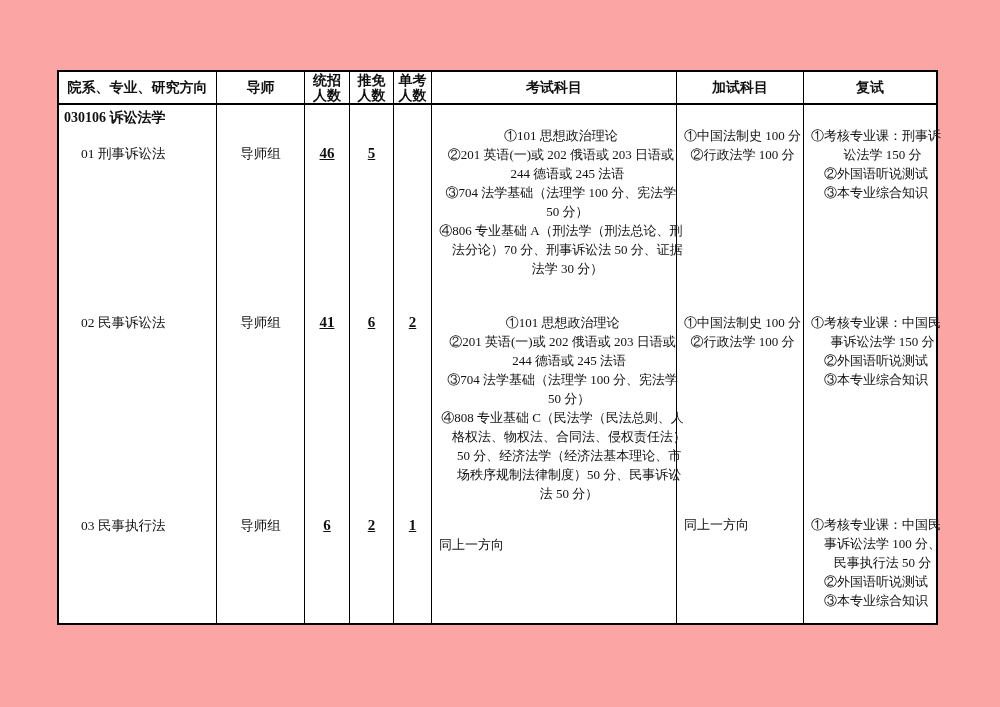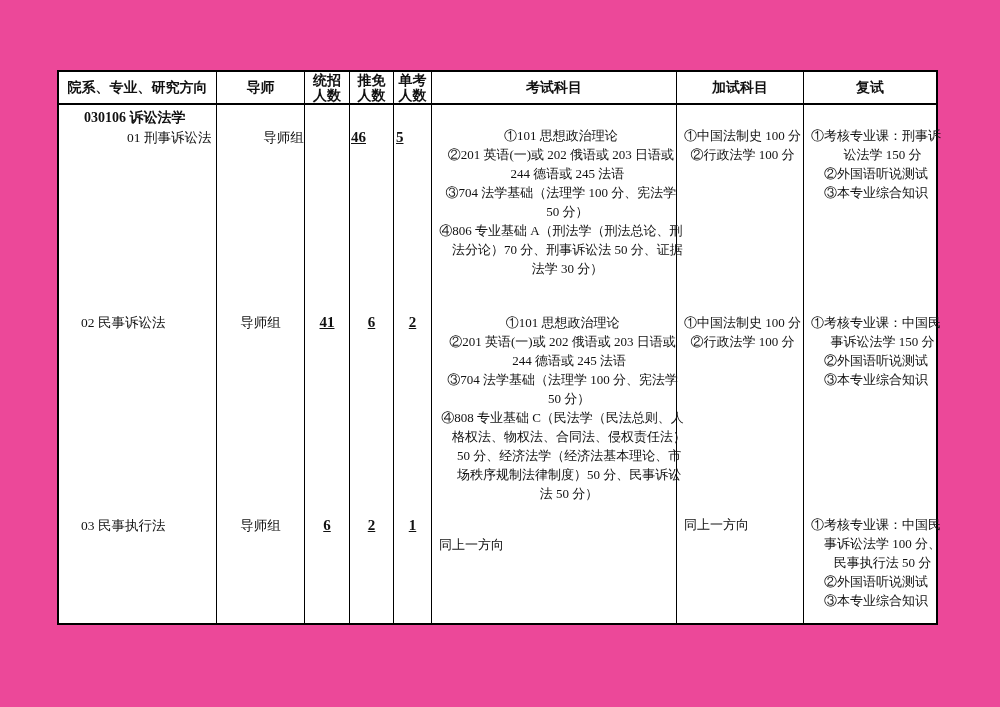--- a/index.html
+++ b/index.html
@@ -1,17 +1,17 @@
 <!DOCTYPE html>
 <html><head>
 <meta charset="utf-8">
 <style>
   html,body { margin:0; padding:0; background:#ffffff; }
   .page {
-    position:relative; width:1000px; height:707px; background:#ec4899;
+    position:relative; width:1000px; height:707px; background:#fca5a5;
     font-family:"Liberation Serif","DejaVu Serif",serif; color:#111;
     overflow:hidden;
   }
   .doc-table {
     position:absolute; left:57px; top:70px; width:881px; height:555px;
     border:2px solid #000; box-sizing:border-box;
     display:grid;
     grid-template-columns:158px 88px 45px 44px 38px 245px 127px 1fr;
     grid-template-rows:33px 1fr;
     background:#fff;
@@ -21,23 +21,23 @@
     display:flex; align-items:center; justify-content:center;
     text-align:center; font-weight:bold; font-size:14px; line-height:15px;
     white-space:pre-line; box-sizing:border-box; padding:1px 1px;
   }
   .th.c8 { border-right:none; }
   .td {
     border-right:1px solid #000; position:relative;
     font-size:13px; box-sizing:border-box;
   }
   .td.c8 { border-right:none; }
-  .group-title { position:absolute; top:4px; left:5px; font-weight:bold; font-size:14px; white-space:pre;margin-left:20px; }
+  .group-title { position:absolute; top:4px; left:5px; font-weight:bold; font-size:14px; white-space:pre; }
   .dir { position:absolute; left:22px; font-size:13.5px; white-space:pre; }
-  .pos-r1 { top:24px;margin-left:46px; } .pos-r2 { top:209px; } .pos-r3 { top:412px; }
+  .pos-r1 { top:40px; } .pos-r2 { top:209px; } .pos-r3 { top:412px; }
   .centered { left:0; right:0; text-align:center; }
   .cell-entry { position:absolute; font-size:13.5px; }
   .num { position:absolute; font-weight:bold; font-size:15px;text-decoration:underline; }
   .block { position:absolute; left:7px; line-height:19px; white-space:pre;text-align:center; }
   .block.b-r1 { top:21px; } .block.b-r2 { top:208px; }
   .block.b-r3 { top:410px; } .block.b-r3-low { top:430px; }
   .block .line { white-space:pre; }
   .page-number { position:absolute; left:0; right:0; top:644px; text-align:center; font-size:13px; }
 </style>
 </head>

